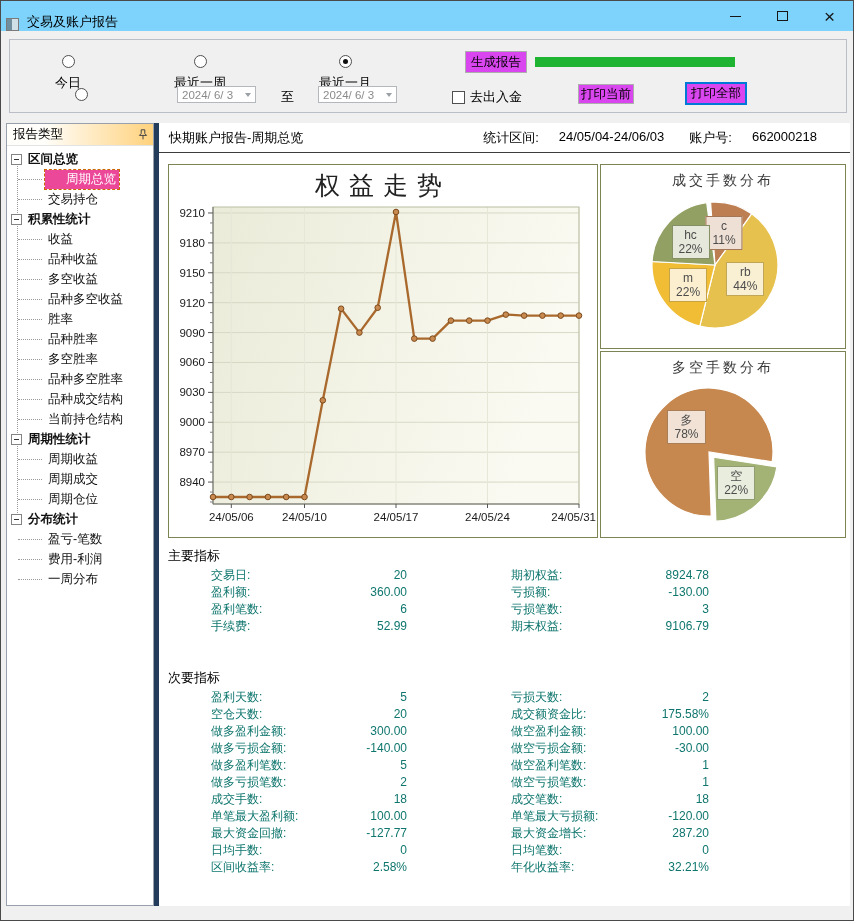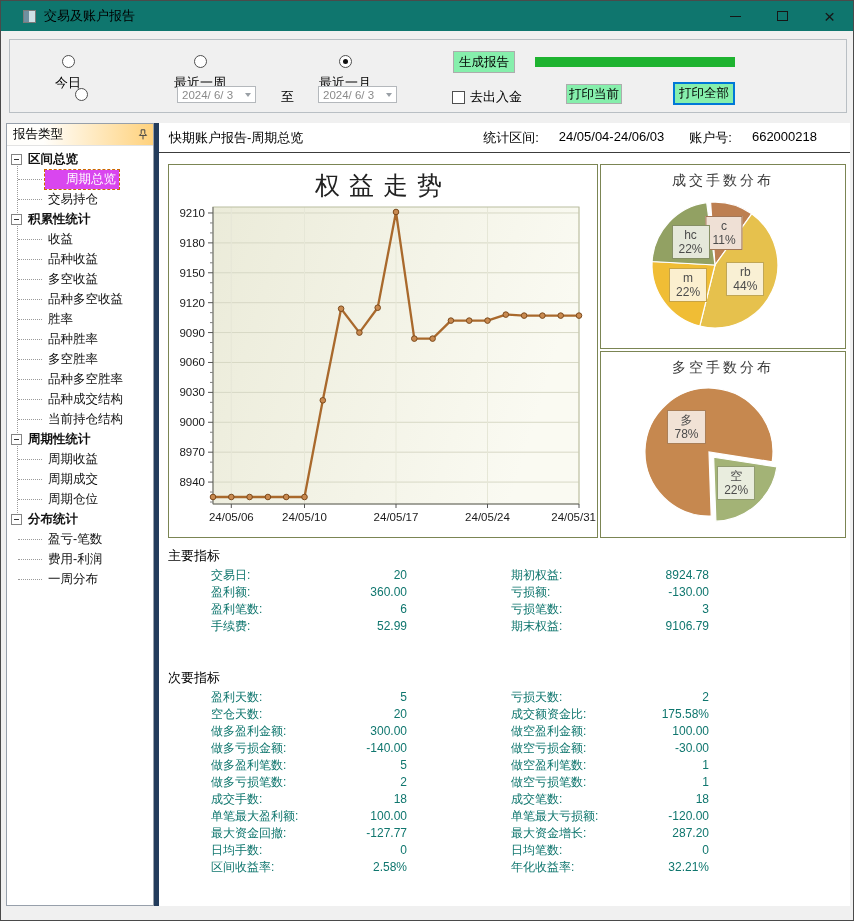--- a/index.html
+++ b/index.html
@@ -1,37 +1,37 @@
 <!DOCTYPE html>
 <html><head>
 <meta charset="utf-8">
 <style>
   html,body{margin:0;padding:0;background:#fff;}
   *{box-sizing:border-box;}
   .window{position:relative;width:854px;height:921px;background:#f0f0f0;
     border:1px solid #4a4a4a;font-family:"Liberation Sans",sans-serif;overflow:hidden;}
   
-  .titlebar{position:absolute;left:0;top:0;right:0;height:30px;background:#0f766e;
-    display:flex;align-items:center;padding-left:22px;}
+  .titlebar{position:absolute;left:0;top:0;right:0;height:30px;background:#7dd3fc;
+    display:flex;align-items:flex-end;padding-left:5px;}
   .app-icon{width:13px;height:13px;border:1px solid #7a7a7a;
     background:linear-gradient(to right,#6f8f9f 50%,#cfe0e6 50%);}
   .wtitle{font-size:13px;color:#000;margin-left:8px;}
   .winbtns{position:absolute;right:0;top:0;height:30px;display:flex;}
   .winbtn{width:47px;height:30px;display:flex;align-items:center;justify-content:center;color:#161616;}
   .min-glyph{width:11px;height:1px;background:#161616;display:block;}
   .max-glyph{width:11px;height:10px;border:1px solid #161616;display:block;}
   .close-glyph{font-size:19px;line-height:19px;font-weight:400;}
   
   .toolbar{position:absolute;left:8px;top:38px;width:838px;height:74px;background:#f0f0f0;
     border:1px solid #b9bfc4;}
   .radio{position:absolute;display:flex;align-items:center;gap:6px;font-size:13px;color:#000;flex-direction:column;}
   .rb{width:13px;height:13px;border:1px solid #4f4f4f;border-radius:50%;background:#fff;position:relative;flex:0 0 13px;}
   .radio.checked .rb::after{content:'';position:absolute;left:3px;top:3px;width:5px;height:5px;border-radius:50%;background:#101010;}
   .btn{position:absolute;display:flex;align-items:center;justify-content:center;
-    background:#86efac;border:1px solid #adadad;font-size:12.5px;color:#000;}
+    background:#d946ef;border:1px solid #adadad;font-size:12.5px;color:#000;margin-left:12px;}
   .btn.focused{border:2px solid #0078d7;}
   .progress{position:absolute;left:525px;top:17px;width:200px;height:10px;background:#f0f0f0;}
   .progress-fill{height:100%;}
   .dcombo{position:absolute;width:79px;height:17px;border:1px solid #b4b8bc;background:#fff;
     display:flex;align-items:center;font-size:11.5px;color:#8a8a8a;padding:0 4px;}
   .dchev{margin-left:auto;width:0;height:0;border-left:3.5px solid transparent;
     border-right:3.5px solid transparent;border-top:4px solid #9aa0a6;}
   .betw{position:absolute;font-size:13px;color:#000;}
   .cbwrap{position:absolute;display:flex;align-items:center;gap:5px;font-size:13px;color:#000;text-align:center;}
   .cbox{width:13px;height:13px;border:1px solid #4f4f4f;background:#fff;flex:0 0 13px;}
@@ -46,21 +46,21 @@
   .treeline{position:absolute;left:10px;width:0;border-left:1px dotted #9a9a9a;}
   .trow{height:20px;display:flex;align-items:center;position:relative;}
   .trow.group{padding-left:4px;font-weight:bold;z-index:1;}
   .ebox{width:11px;height:11px;border:1px solid #848484;background:#fff;display:flex;
     align-items:center;justify-content:center;flex:0 0 11px;}
   .minus{width:5px;height:1px;background:#333;display:block;}
   .glabel{margin-left:6px;white-space:nowrap;}
   .trow.leaf{padding-left:38px;}
   .trow.leaf::before{content:'';position:absolute;left:11px;top:10px;width:24px;border-top:1px dotted #9a9a9a;}
   .llabel{white-space:nowrap;padding:1px 3px;}
-  .llabel.sel{background:#d946ef;color:#fff;outline:1px dashed #cc6600;padding-left:21px;}
+  .llabel.sel{background:#ec4899;color:#fff;outline:1px dashed #cc6600;padding-left:21px;}
   
   .splitter{position:absolute;left:153px;top:122px;width:5px;height:783px;background:#233c5c;}
   
   .main{position:absolute;left:158px;top:122px;width:691px;height:783px;background:#fff;}
   .mheader{position:absolute;left:0;top:0;width:100%;height:30px;display:flex;align-items:center;
     border-bottom:1px solid #3c3c3c;font-size:13px;color:#000;}
   .mh-title{padding-left:10px;}
   .mh-right{margin-left:auto;padding-right:33px;display:flex;gap:25px;}
   .mh-pair{display:flex;gap:20px;}
   .chartbox{position:absolute;background:#fff;border:1px solid #7b8553;}

